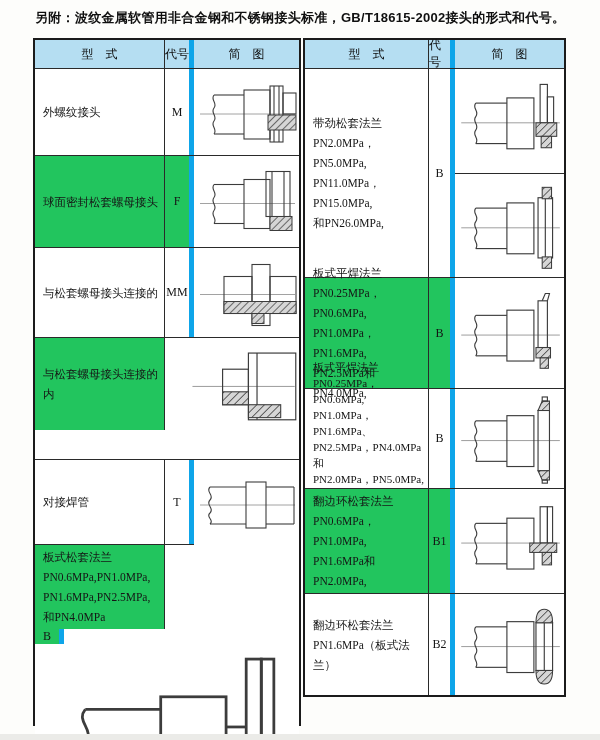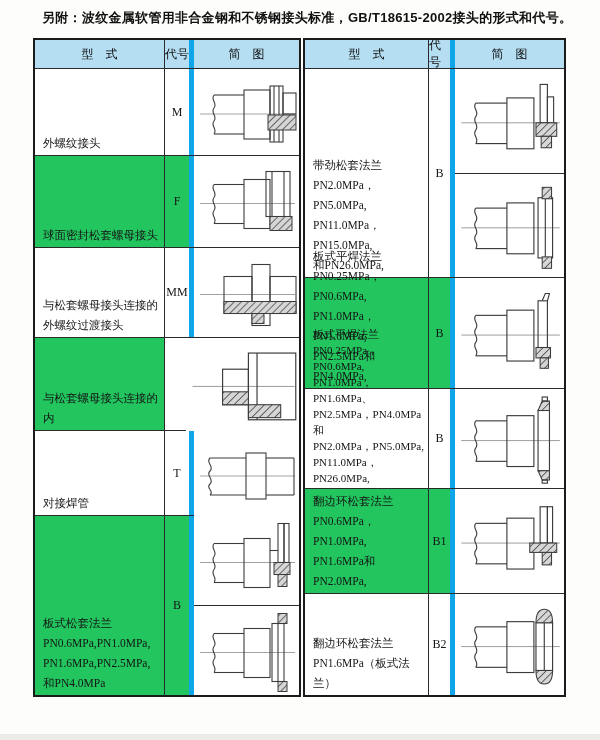--- a/index.html
+++ b/index.html
@@ -3,39 +3,39 @@
 <meta charset="utf-8">
 <style>
   html,body{margin:0;padding:0;}
   body{
     width:600px;height:740px;position:relative;overflow:hidden;
     background:#fdfdfb;
     font-family:"Liberation Serif","DejaVu Serif",serif;
     color:#151515;
   }
   .doc-title{
-    position:absolute;left:42px;top:9px;width:540px;
+    position:absolute;left:35px;top:9px;width:540px;
     font-family:"Liberation Sans","DejaVu Sans",sans-serif;
     font-weight:bold;font-size:13px;letter-spacing:.3px;color:#101010;
   }
   .ftable{
     position:absolute;top:38px;background:#fff;
     border:2px solid #1b1b1b;
   }
   #table-left{left:33px;width:264px;}
   #table-right{left:303px;width:259px;}
 
   .thead{display:flex;height:28px;background:#b5def2;}
   .thead .cell{
     display:flex;align-items:center;justify-content:center;
     font-size:12px;color:#0d0d0d;
   }
   .trow{display:flex;box-sizing:border-box;border-top:1px solid #2a2a2a;background:#fff;}
   .cell{box-sizing:border-box;}
-  .c-type{border-right:1px solid #2a2a2a;display:flex;align-items:flex-end;}
+  .c-type{border-right:1px solid #2a2a2a;display:flex;align-items:center;}
   .c-code{border-right:5px solid #0ea5e9;display:flex;align-items:center;justify-content:center;
           font-size:12px;}
   .c-diag{flex:1;display:flex;flex-direction:column;}
 
   #table-left .c-type{width:130px;}
   #table-left .c-code{width:29px;}
   #table-right .c-type{width:124px;}
   #table-right .c-code{width:26px;}
 
   .hl{background:#22c55e;}
@@ -121,21 +121,20 @@
               <line class="ln" x1="90" y1="13" x2="90" y2="58"></line>
               <rect class="hf" x="76" y="58" width="22" height="14"></rect>
             </svg>
           </div>
         </div>
       </div>
       <div class="trow" style="height: 90px;">
         <div class="cell c-type">
           <div class="type-inner">
             <div class="">与松套螺母接头连接的</div>
-            <div class="">外螺纹过渡接头</div>
           </div>
         </div>
         <div class="cell c-code">MM</div>
         <div class="cell c-diag">
           <div class="diag">
             <svg viewBox="0 0 105 86" preserveAspectRatio="xMidYMid meet">
               <defs>
                 <pattern id="hp" width="5" height="5" patternUnits="userSpaceOnUse" patternTransform="rotate(45)">
                   <rect width="5" height="5" fill="#d6d6d6"></rect>
                   <line x1="0" y1="0" x2="0" y2="5" stroke="#4a4a4a" stroke-width="1.6"></line>
@@ -169,21 +168,21 @@
               <line class="cl" x1="6" y1="45" x2="101" y2="45"></line>
               <rect class="ln" x="34" y="29" width="24" height="33"></rect>
               <rect class="ln" x="58" y="14" width="44" height="62"></rect>
               <line class="ln" x1="66" y1="14" x2="66" y2="76"></line>
               <rect class="hf" x="34" y="50" width="24" height="12"></rect>
               <rect class="hf" x="58" y="62" width="30" height="12"></rect>
             </svg>
           </div>
         </div>
       </div>
-      <div class="trow" style="height: 85px;">
+      <div class="trow" style="height: 85px; margin-top: 29px;">
         <div class="cell c-type">
           <div class="type-inner">
             <div class="">对接焊管</div>
           </div>
         </div>
         <div class="cell c-code">T</div>
         <div class="cell c-diag">
           <div class="diag">
             <svg viewBox="0 0 105 86" preserveAspectRatio="xMidYMid meet">
               <defs>
@@ -197,21 +196,21 @@
               <line class="ln" x1="16" y1="27" x2="52" y2="27"></line>
               <line class="ln" x1="16" y1="64" x2="52" y2="64"></line>
               <rect class="ln" x="52" y="22" width="20" height="46"></rect>
               <line class="ln" x1="72" y1="27" x2="100" y2="27"></line>
               <line class="ln" x1="72" y1="64" x2="100" y2="64"></line>
               <line class="ln" x1="100" y1="27" x2="100" y2="64"></line>
             </svg>
           </div>
         </div>
       </div>
-      <div class="trow" style="height: 180px;">
+      <div class="trow" style="height: 180px; flex-direction: column;">
         <div class="cell c-type hl">
           <div class="type-inner">
             <div class="">板式松套法兰</div>
             <div class="">PN0.6MPa,PN1.0MPa,</div>
             <div class="">PN1.6MPa,PN2.5MPa,</div>
             <div class="">和PN4.0MPa</div>
           </div>
         </div>
         <div class="cell c-code hl">B</div>
         <div class="cell c-diag">

